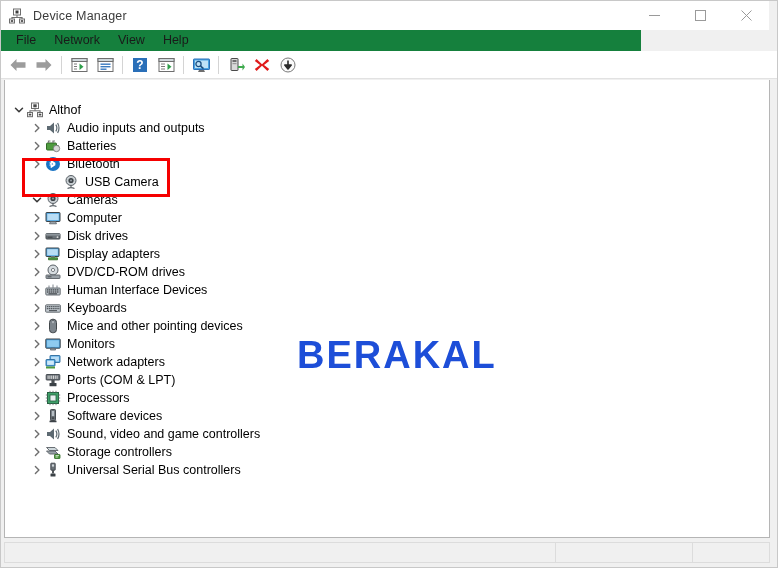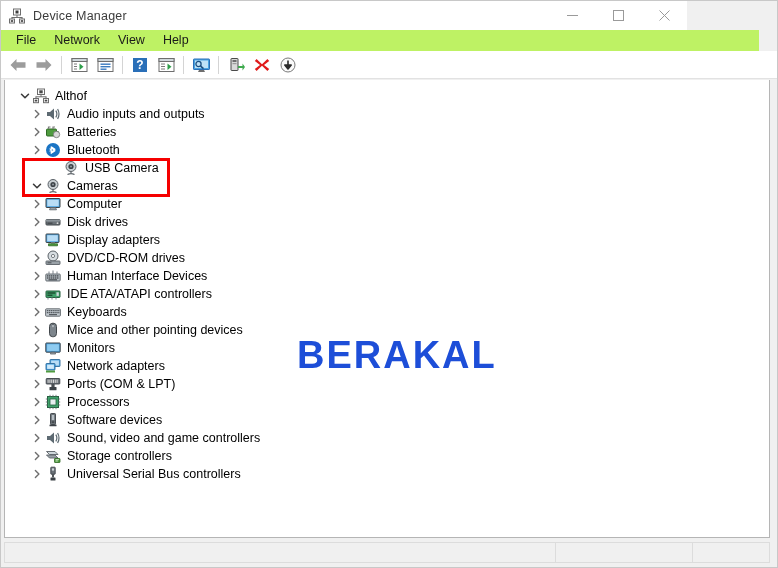--- a/index.html
+++ b/index.html
@@ -18,21 +18,21 @@
     background: #f0f0f0;
     box-sizing: border-box;
     border: 1px solid #c8c8c8;
     overflow: hidden;
   }
 
   
   .titlebar {
     position: absolute;
     left: 0; top: 0;
-    width: 686px; height: 29px;
+    width: 768px; height: 29px;
     background: #ffffff;
     display: flex;
     align-items: center;
   }
   .title-icon {
     width: 16px; height: 16px;
     margin-left: 8px; margin-right: 8px;
     position: relative;
     flex: none;
   }
@@ -50,22 +50,22 @@
   .win-btn {
     width: 46px; height: 29px;
     display: flex; align-items: center; justify-content: center;
     color: #808080;
   }
 
   
   .menubar {
     position: absolute;
     left: 0; top: 29px;
-    width: 758px; height: 21px;
-    background: #bef264;
+    width: 640px; height: 21px;
+    background: #15803d;
     display: flex;
     align-items: center;
     padding-left: 6px;
     box-sizing: border-box;
   }
   .menu-item {
     font-size: 12.5px;
     color: #1a1a1a;
     padding: 2px 9px;
     line-height: 15px;
@@ -128,21 +128,21 @@
     width: 16px; height: 16px;
     margin-right: 6px;
     flex: none;
     position: relative;
   }
   .node-label {
     font-size: 12.5px;
     color: #000000;
     line-height: 16px;
   }
-  .depth-0 { padding-left: 12px; }
+  .depth-0 { padding-left: 6px; margin-top: 14px; }
   .depth-1 { padding-left: 24px; }
   .depth-2 { padding-left: 58px; }
 
   
   .highlight-box {
     position: absolute;
     border: 3px solid #f50000;
     pointer-events: none;
     box-sizing: border-box;
   }
@@ -513,37 +513,20 @@
               <rect x="10" y="9.3" width="1.5" height="1.4"></rect>
                 <rect x="12" y="9.3" width="1.5" height="1.4"></rect>
               <rect x="3.5" y="11.2" width="8.5" height="1.2"></rect>
             </g>
             <path d="M4 6 L4 3.5 M8 6 L8 2.5 M12 6 L12 3.5" stroke="#7a828a" stroke-width="1"></path>
           </svg>
         </span>
         <span class="node-label">Human Interface Devices</span>
       </div>
 
-      <div class="tree-row depth-1">
-        <span class="twisty">
-          <svg width="10" height="10" viewBox="0 0 10 10">
-              <path d="M3.4 1.5 L6.9 5 L3.4 8.5" stroke="#6f6f6f" stroke-width="1.4" fill="none" stroke-linecap="round" stroke-linejoin="round"></path>
-            </svg>
-        </span>
-        <span class="node-icon">
-          <svg width="16" height="16" viewBox="0 0 16 16">
-            <rect x="1" y="5" width="14" height="6.5" rx="0.6" fill="#3fa06a" stroke="#24603f" stroke-width="1"></rect>
-            <rect x="2.4" y="6.3" width="8" height="1.4" fill="#1d4a31"></rect>
-            <rect x="2.4" y="8.6" width="5" height="1.3" fill="#1d4a31"></rect>
-            <rect x="11.5" y="6.3" width="2.3" height="3.6" fill="#cfd8dc"></rect>
-            <path d="M3 11.5 L3 13.5 M7 11.5 L7 13.5 M11 11.5 L11 13.5" stroke="#7a828a" stroke-width="1"></path>
-          </svg>
-        </span>
-        <span class="node-label">IDE ATA/ATAPI controllers</span>
-      </div>
 
       <div class="tree-row depth-1">
         <span class="twisty">
           <svg width="10" height="10" viewBox="0 0 10 10">
               <path d="M3.4 1.5 L6.9 5 L3.4 8.5" stroke="#6f6f6f" stroke-width="1.4" fill="none" stroke-linecap="round" stroke-linejoin="round"></path>
             </svg>
         </span>
         <span class="node-icon">
           <svg width="16" height="16" viewBox="0 0 16 16">
             <rect x="0.6" y="4.8" width="14.8" height="7.4" rx="0.9" fill="#c3cad0" stroke="#5a6167" stroke-width="0.9"></rect>

